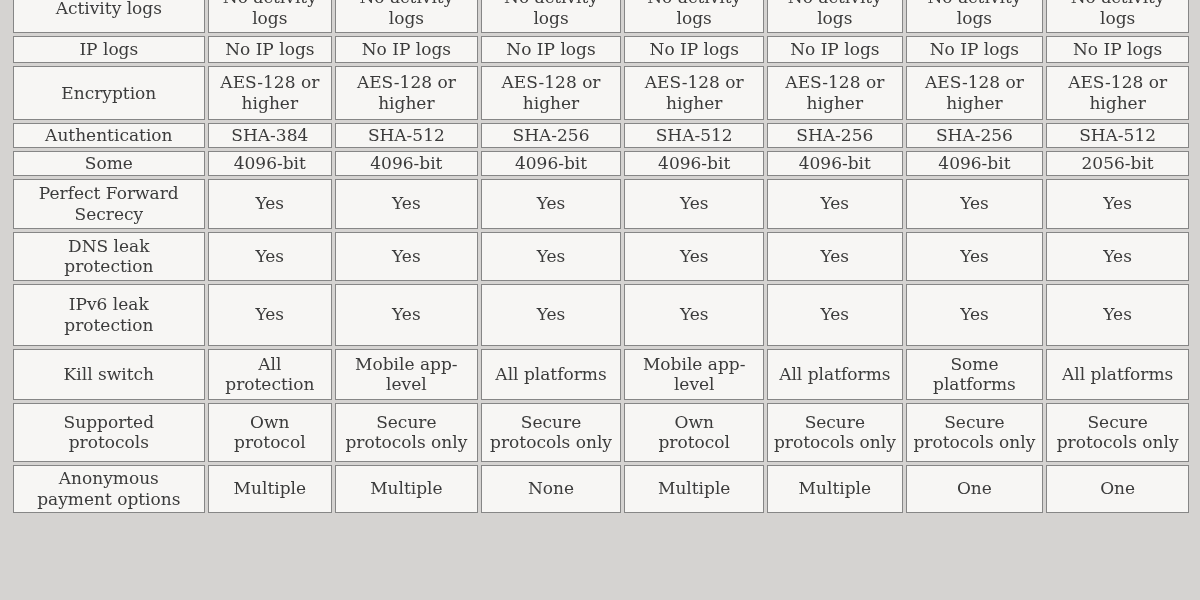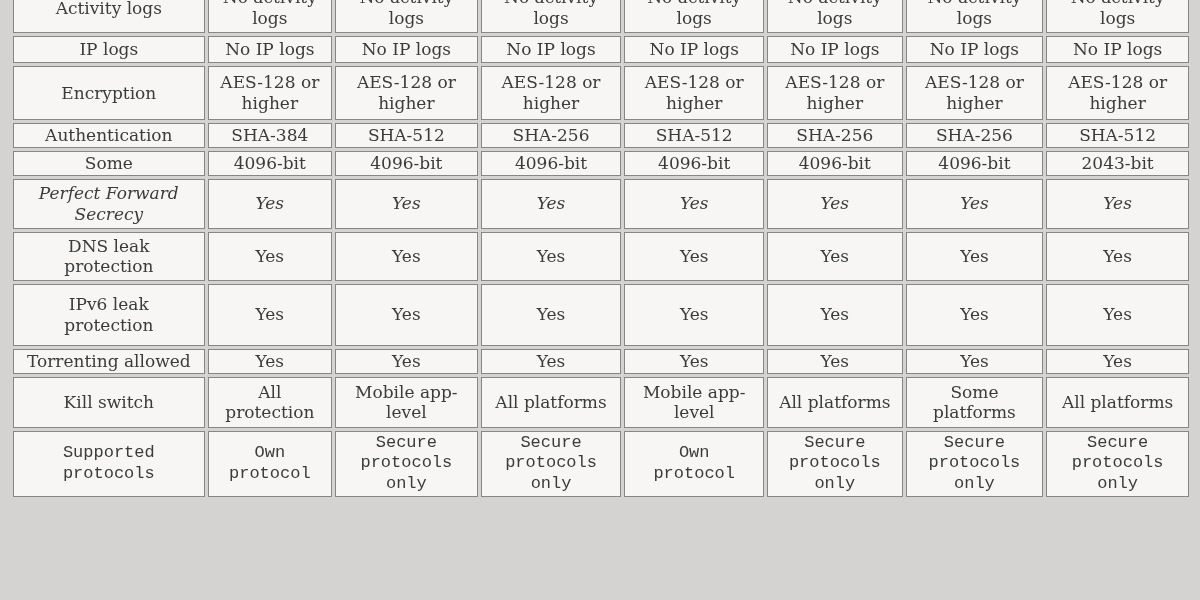--- a/index.html
+++ b/index.html
@@ -116,23 +116,23 @@
           <td>SHA-512</td>
         </tr>
         <tr style="height: 25px;">
           <th>Some</th>
           <td>4096-bit</td>
           <td>4096-bit</td>
           <td>4096-bit</td>
           <td>4096-bit</td>
           <td>4096-bit</td>
           <td>4096-bit</td>
-          <td>2043-bit</td>
-        </tr>
-        <tr style="height: 50px; font-style: italic;">
+          <td>2056-bit</td>
+        </tr>
+        <tr style="height: 50px;">
           <th>Perfect Forward
 Secrecy</th>
           <td>Yes</td>
           <td>Yes</td>
           <td>Yes</td>
           <td>Yes</td>
           <td>Yes</td>
           <td>Yes</td>
           <td>Yes</td>
         </tr>
@@ -143,30 +143,20 @@
           <td>Yes</td>
           <td>Yes</td>
           <td>Yes</td>
           <td>Yes</td>
           <td>Yes</td>
           <td>Yes</td>
         </tr>
         <tr style="height: 62px;">
           <th>IPv6 leak
 protection</th>
-          <td>Yes</td>
-          <td>Yes</td>
-          <td>Yes</td>
-          <td>Yes</td>
-          <td>Yes</td>
-          <td>Yes</td>
-          <td>Yes</td>
-        </tr>
-        <tr style="height: 25px;">
-          <th>Torrenting allowed</th>
           <td>Yes</td>
           <td>Yes</td>
           <td>Yes</td>
           <td>Yes</td>
           <td>Yes</td>
           <td>Yes</td>
           <td>Yes</td>
         </tr>
         <tr style="height: 51px;">
           <th>Kill switch</th>
@@ -175,33 +165,44 @@
           <td>Mobile app-
 level</td>
           <td>All platforms</td>
           <td>Mobile app-
 level</td>
           <td>All platforms</td>
           <td>Some
 platforms</td>
           <td>All platforms</td>
         </tr>
-        <tr style="height: 59px; font-family: Liberation Mono, monospace;">
+        <tr style="height: 59px;">
           <th>Supported
 protocols</th>
           <td>Own
 protocol</td>
           <td>Secure
 protocols only</td>
           <td>Secure
 protocols only</td>
           <td>Own
 protocol</td>
           <td>Secure
 protocols only</td>
           <td>Secure
 protocols only</td>
           <td>Secure
 protocols only</td>
+        </tr>
+        <tr style="height: 48px;">
+          <th>Anonymous
+payment options</th>
+          <td>Multiple</td>
+          <td>Multiple</td>
+          <td>None</td>
+          <td>Multiple</td>
+          <td>Multiple</td>
+          <td>One</td>
+          <td>One</td>
         </tr>
       </tbody>
   </table>
 </div>
 
 </body></html>

